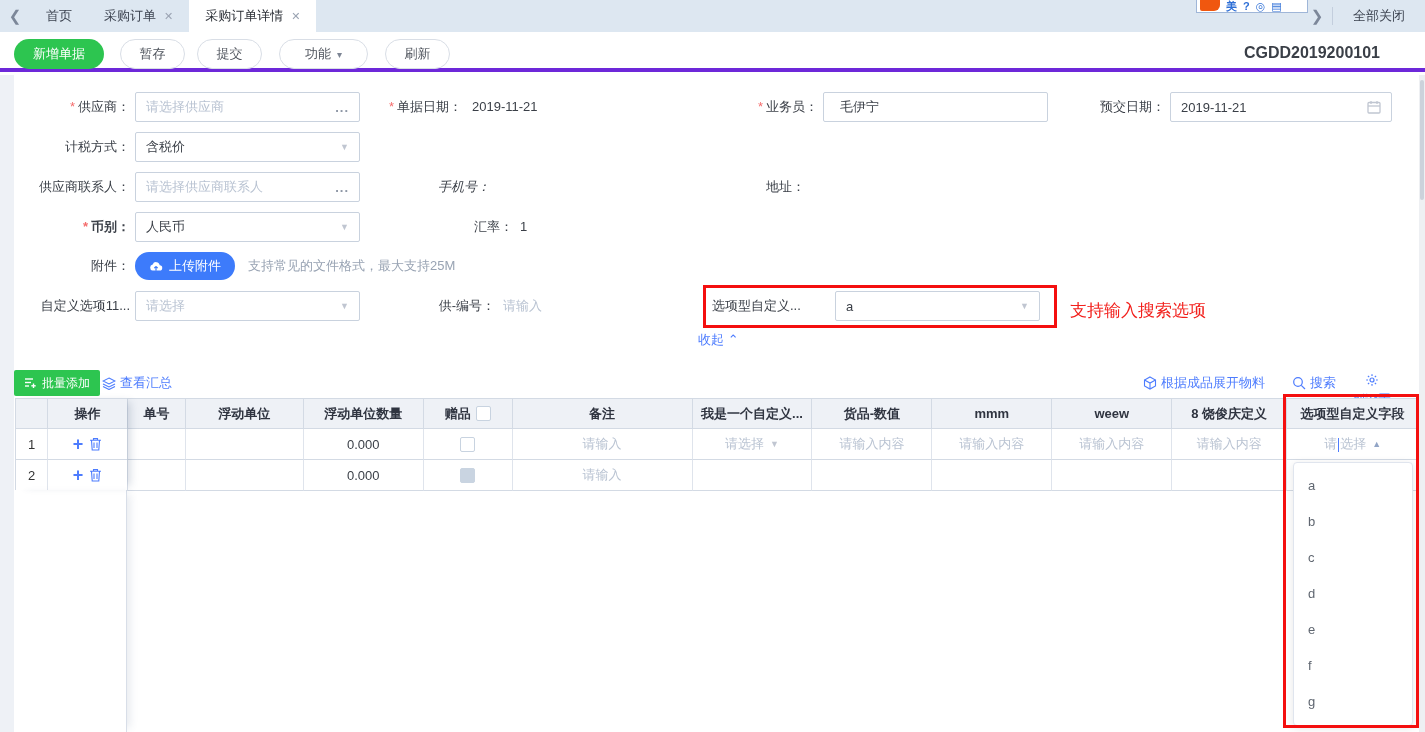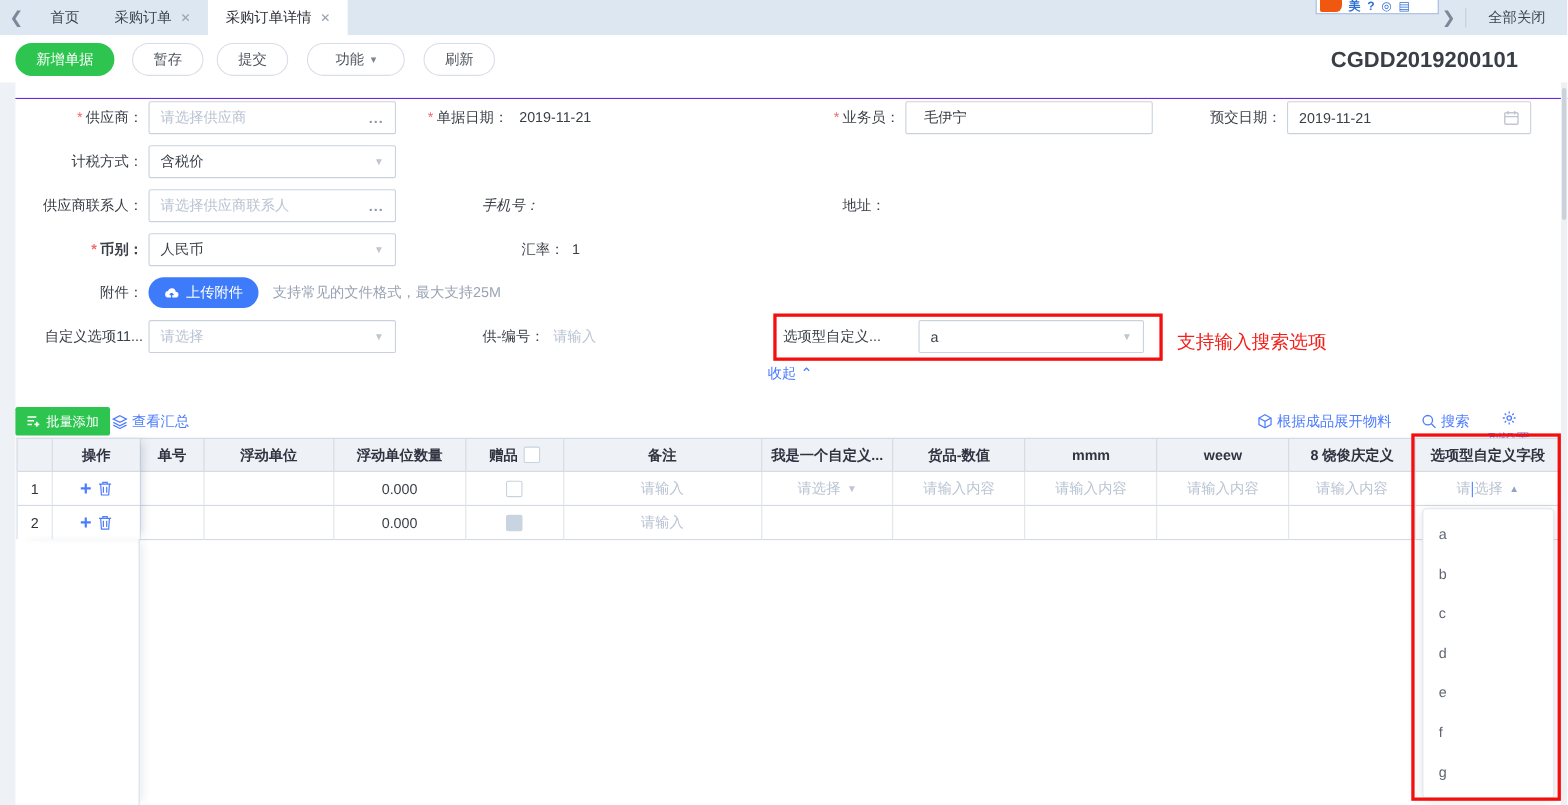--- a/index.html
+++ b/index.html
@@ -15,26 +15,26 @@
   .tabbar-right { margin-left:auto; display:flex; align-items:stretch; }
   .divider-v { width:1px; background:#c3cedd; margin:7px 0; }
   .close-all { display:flex; align-items:center; padding:0 20px; color:#3c4350; cursor:pointer; }
 
   
   .widget { position:absolute; left:1196px; top:-4px; width:112px; height:17px; background:#fff; border:1px solid #9fb6d8; display:flex; align-items:flex-end; gap:6px; padding:1px 3px; overflow:hidden; z-index:5; }
   .widget .blob { width:20px; height:14px; background:#f0570f; border-radius:4px 4px 6px 2px; }
   .widget .glyph { color:#2e6fd6; font-size:11px; font-weight:bold; line-height:10px; }
 
   
-  .toolbar { position:absolute; left:0; top:32px; width:1425px; height:58px; background:#fff; border-bottom:1px solid #6d28d9; }
+  .toolbar { position:absolute; left:0; top:32px; width:1425px; height:40px; background:#fff; border-bottom:4px solid #6d28d9; }
   .btn { position:absolute; top:7px; height:30px; border-radius:15px; display:flex; align-items:center; justify-content:center; font-size:13px; cursor:pointer; }
   .btn.green { background:#2dc550; color:#fff; border:none; }
   .btn.plain { background:#fff; color:#50555e; border:1px solid #d9dee6; }
   .caret-down-sm { font-size:10px; color:#7d8594; margin-left:6px; }
-  .doc-number { position:absolute; right:45px; top:12px; font-size:20px; font-weight:bold; color:#3a3f47; }
+  .doc-number { position:absolute; right:45px; top:12px; font-size:16px; font-weight:bold; color:#3a3f47; }
 
   
   .form-bg-left { position:absolute; left:0; top:75px; width:14px; height:657px; background:#eef1f6; }
   .scrollbar-track { position:absolute; left:1419px; top:75px; width:6px; height:657px; background:#eef0f3; }
   .scrollbar-thumb { position:absolute; left:1420px; top:80px; width:4px; height:120px; background:#ccd2db; border-radius:2px; }
 
   .flabel { position:absolute; height:30px; line-height:30px; text-align:right; color:#3a3f47; white-space:nowrap; }
   .req { color:#f56c6c; margin-right:3px; }
   .finput { position:absolute; height:30px; border:1px solid #c9d2de; border-radius:2px; background:#fff; display:flex; align-items:center; padding:0 10px; }
   .finput .ph { color:#b9c3d2; flex:1; }

